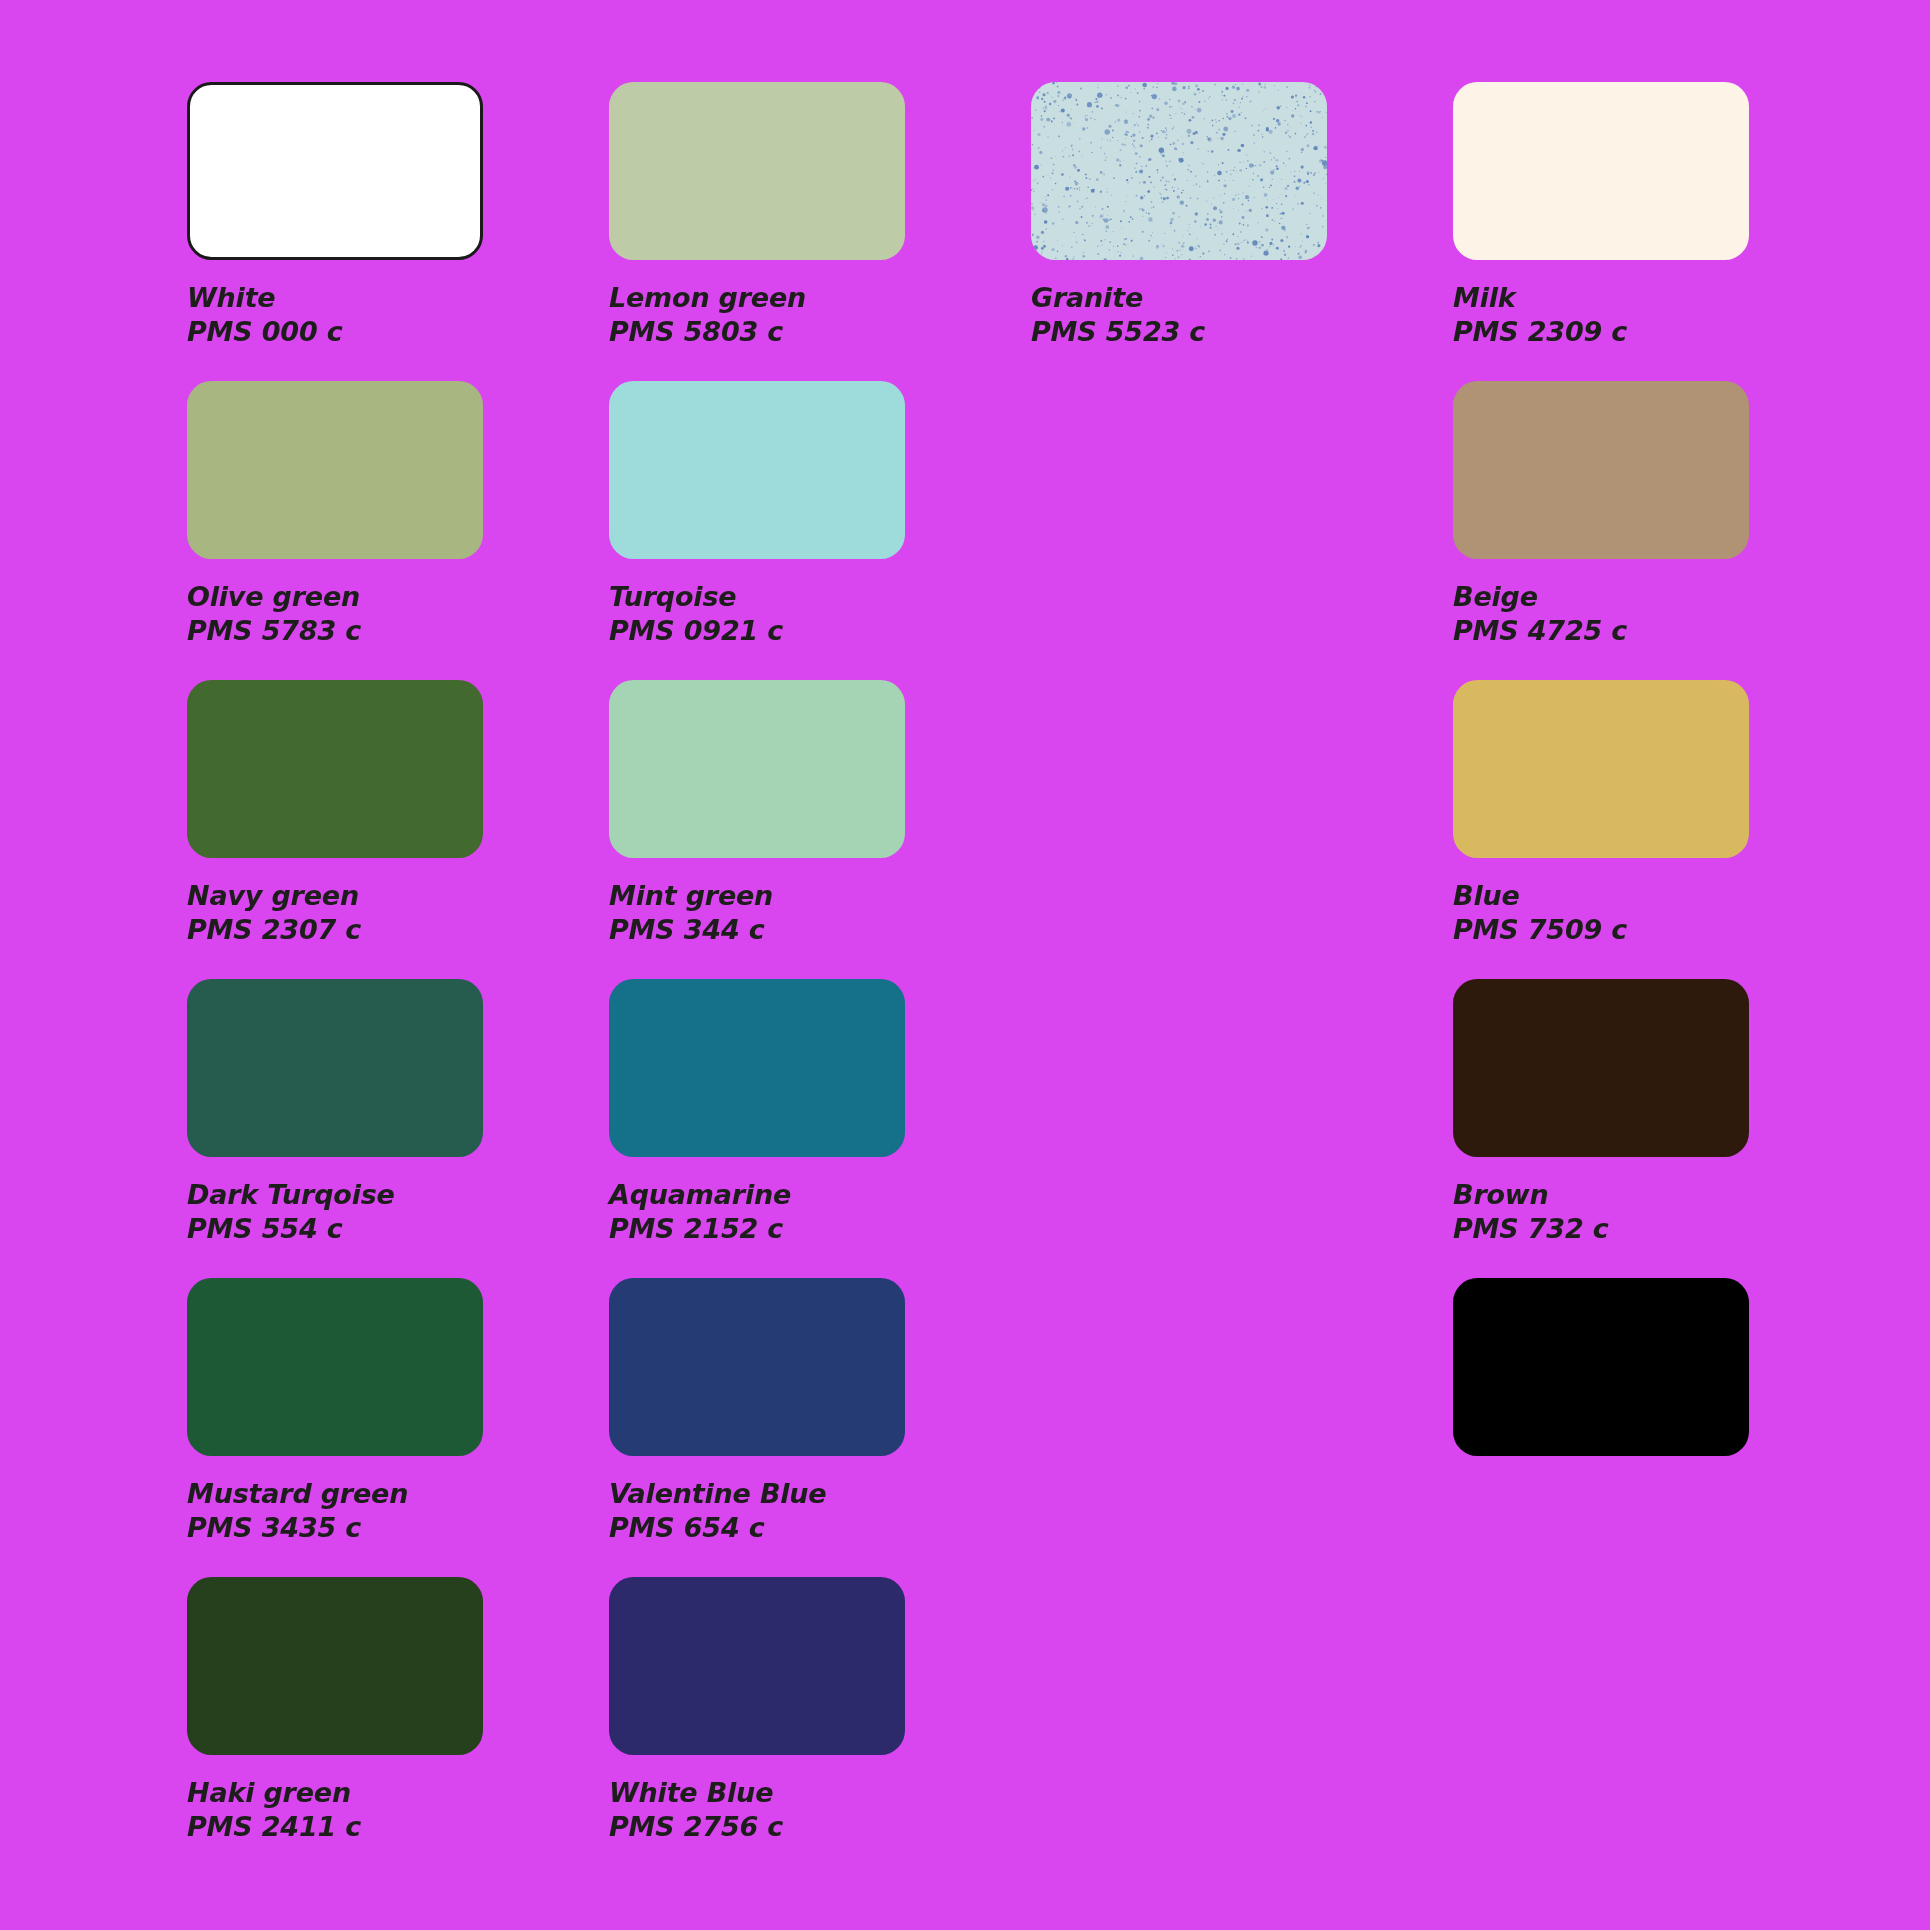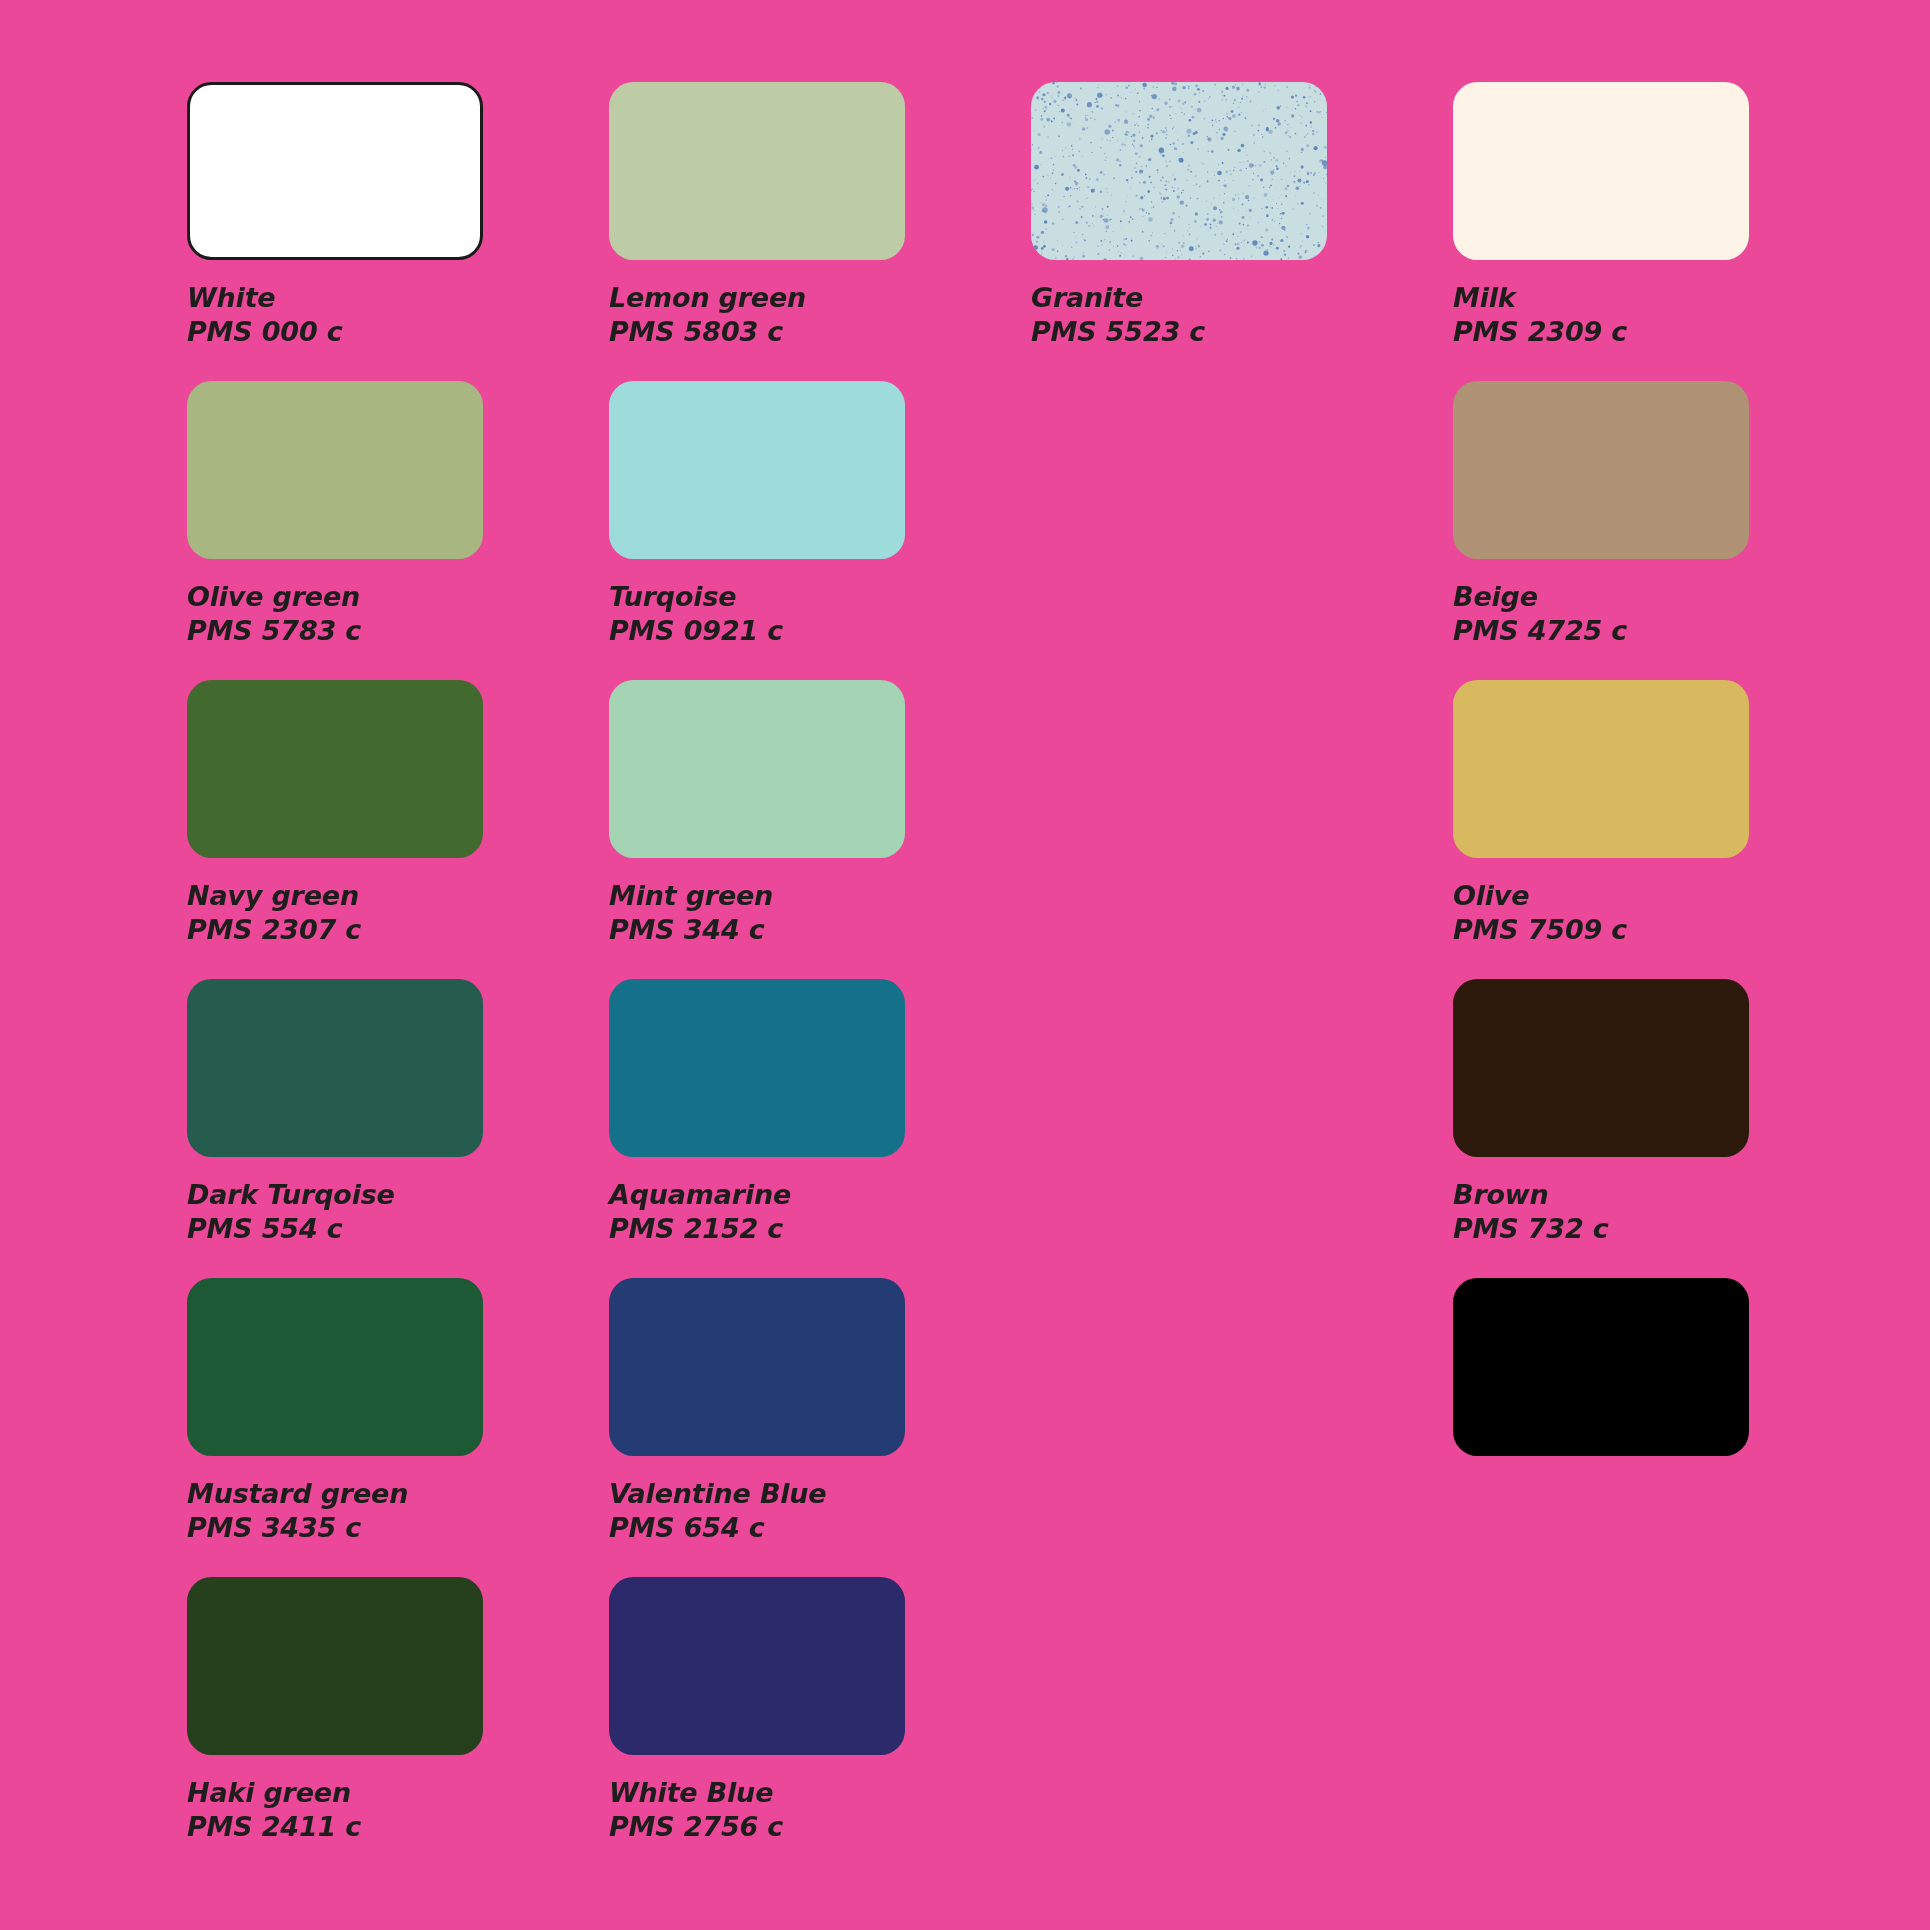--- a/index.html
+++ b/index.html
@@ -11,21 +11,21 @@
   body {
     width: 1930px;
     height: 1930px;
     font-family: "DejaVu Sans", sans-serif;
     overflow: hidden;
   }
   #palette-sheet {
     position: relative;
     width: 1930px;
     height: 1930px;
-    background: #ec4899;
+    background: #d946ef;
     box-sizing: border-box;
     padding: 82px 0 0 0;
   }
   .palette-grid {
     display: grid;
     grid-template-columns: repeat(4, 422px);
     grid-auto-rows: 299px;
     column-gap: 0px;
     row-gap: 0px;
     margin-left: 187px;
@@ -1042,21 +1042,21 @@
         <div class="swatch-chip" style="background: rgb(164, 212, 180);"></div>
         <div class="swatch-caption">
           <span class="swatch-name">Mint green</span>
           <span class="swatch-code">PMS 344 c</span>
         </div>
       </div>
       <div class="swatch-cell empty-cell"></div>
       <div class="swatch-cell">
         <div class="swatch-chip" style="background: rgb(217, 185, 95);"></div>
         <div class="swatch-caption">
-          <span class="swatch-name">Olive</span>
+          <span class="swatch-name">Blue</span>
           <span class="swatch-code">PMS 7509 c</span>
         </div>
       </div>
       <div class="swatch-cell">
         <div class="swatch-chip" style="background: rgb(37, 92, 78);"></div>
         <div class="swatch-caption">
           <span class="swatch-name">Dark Turqoise</span>
           <span class="swatch-code">PMS 554 c</span>
         </div>
       </div>

